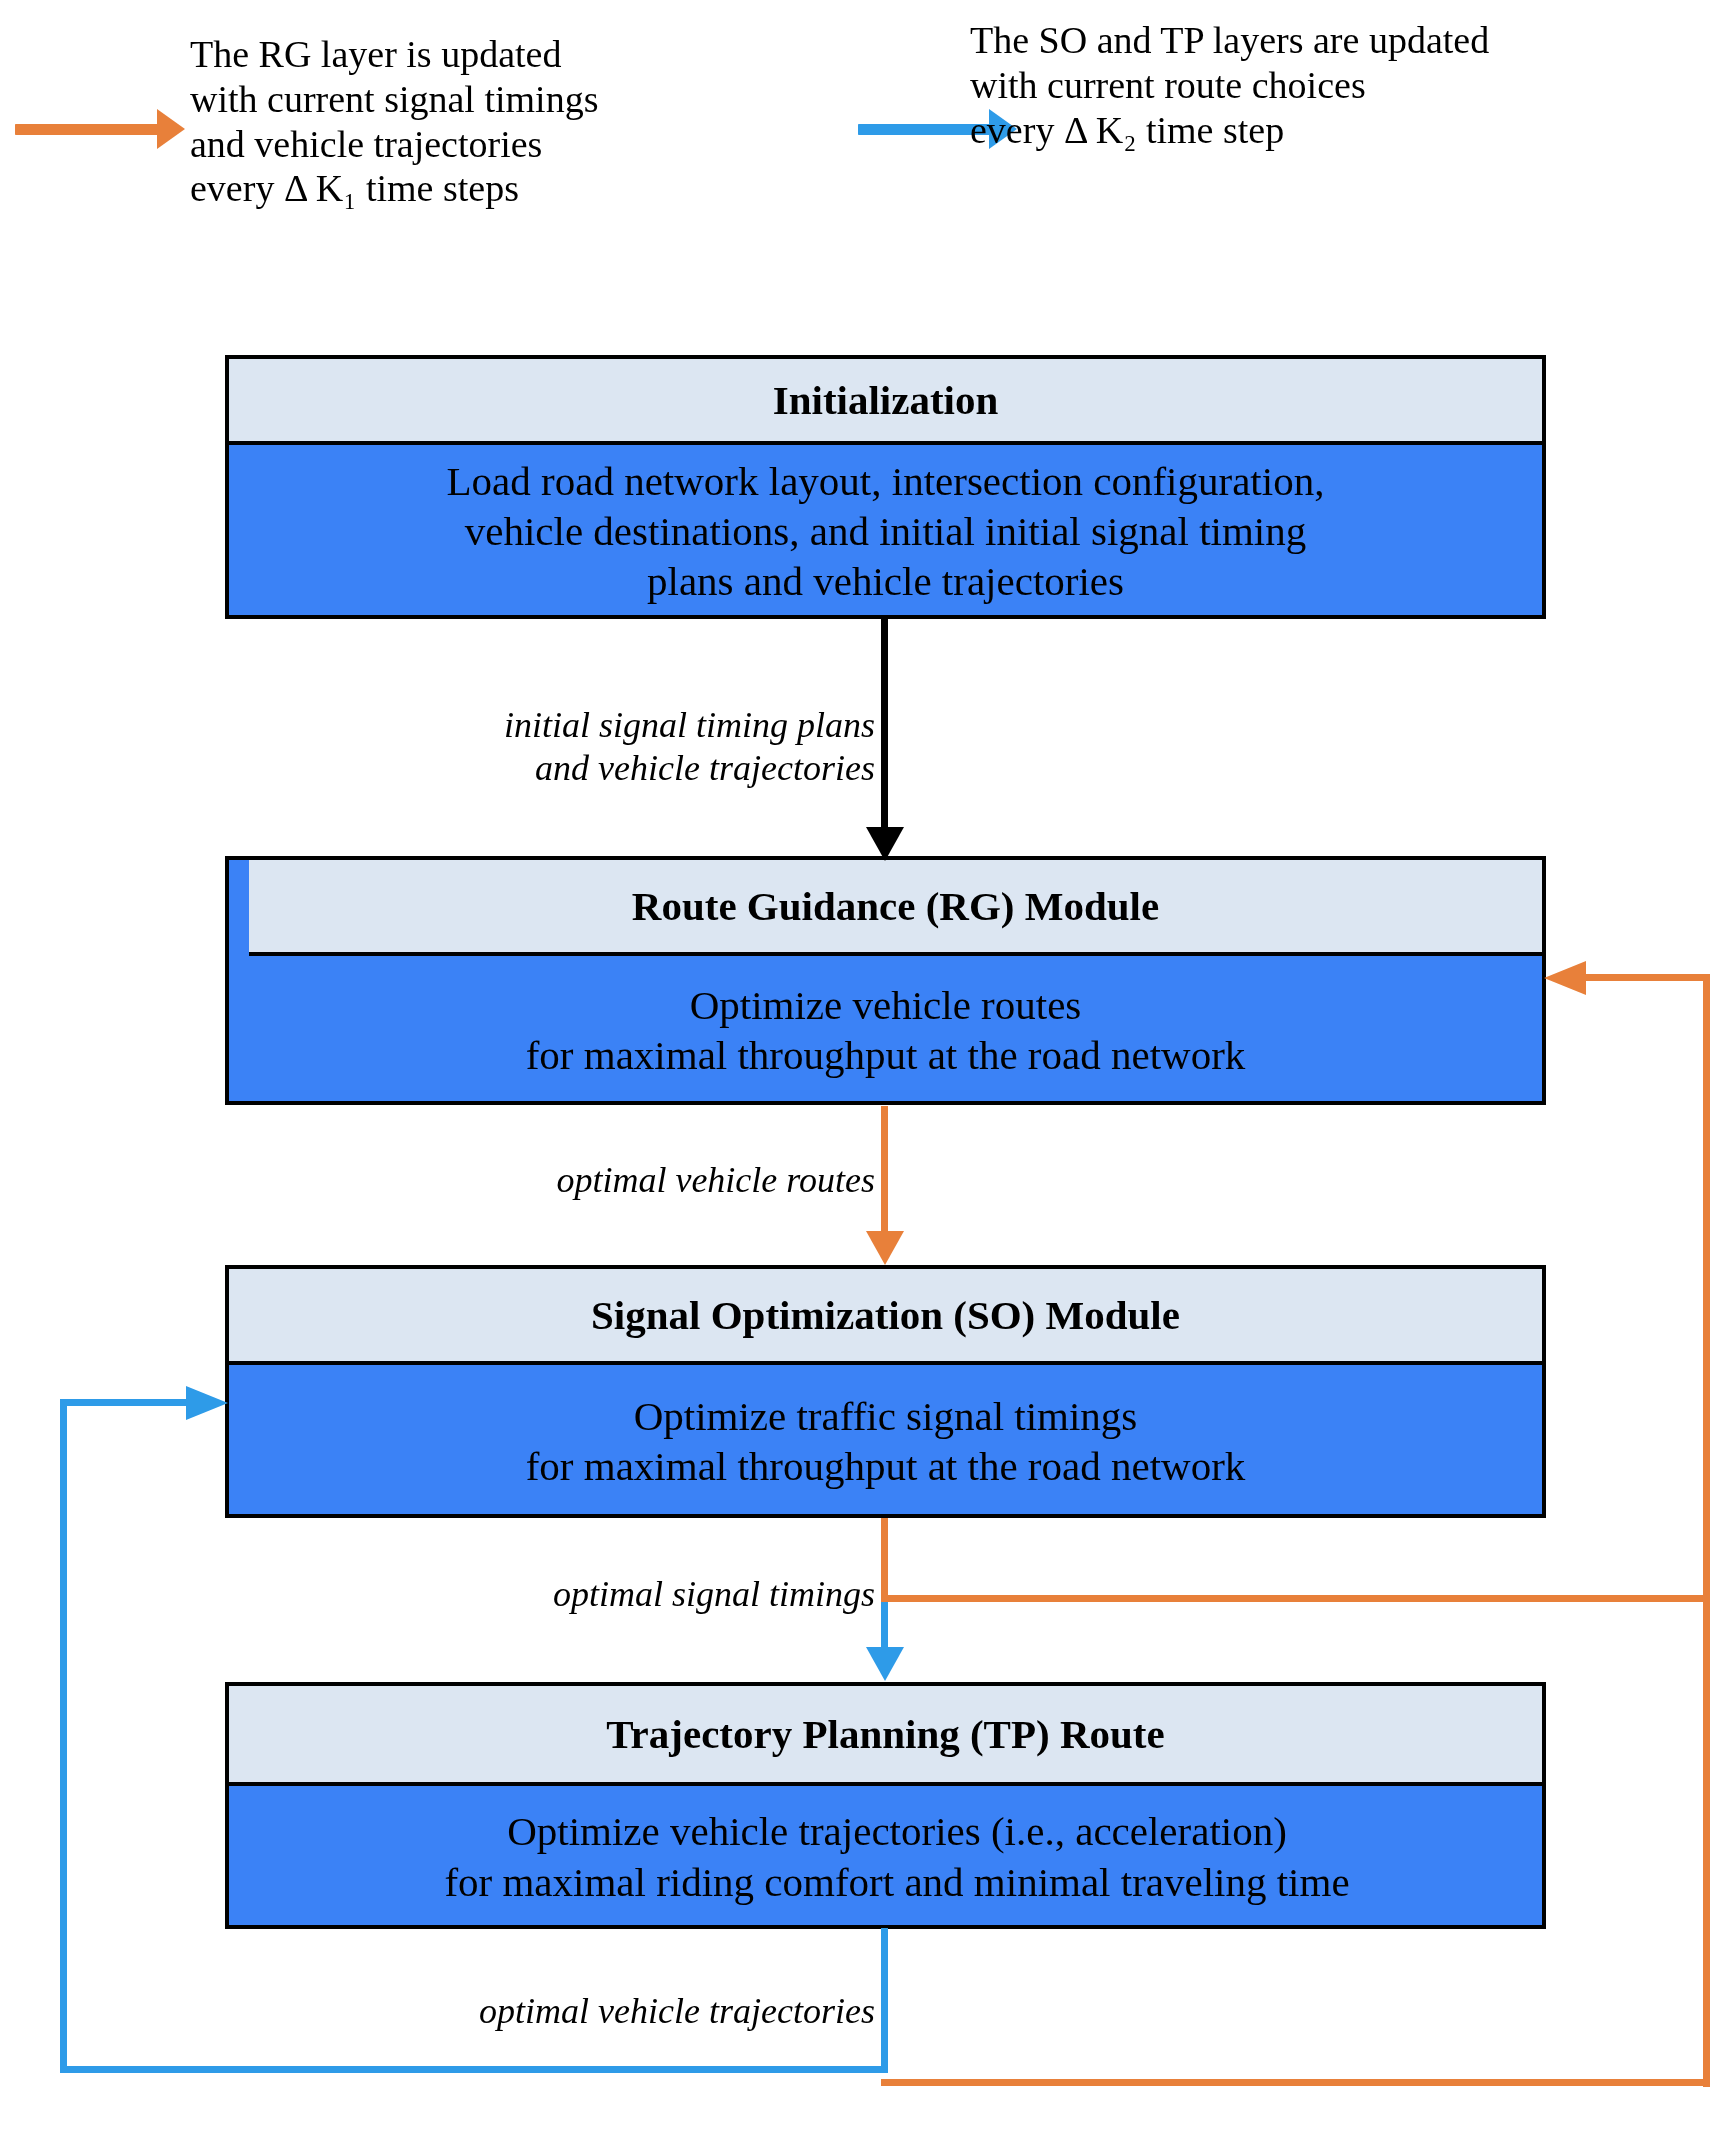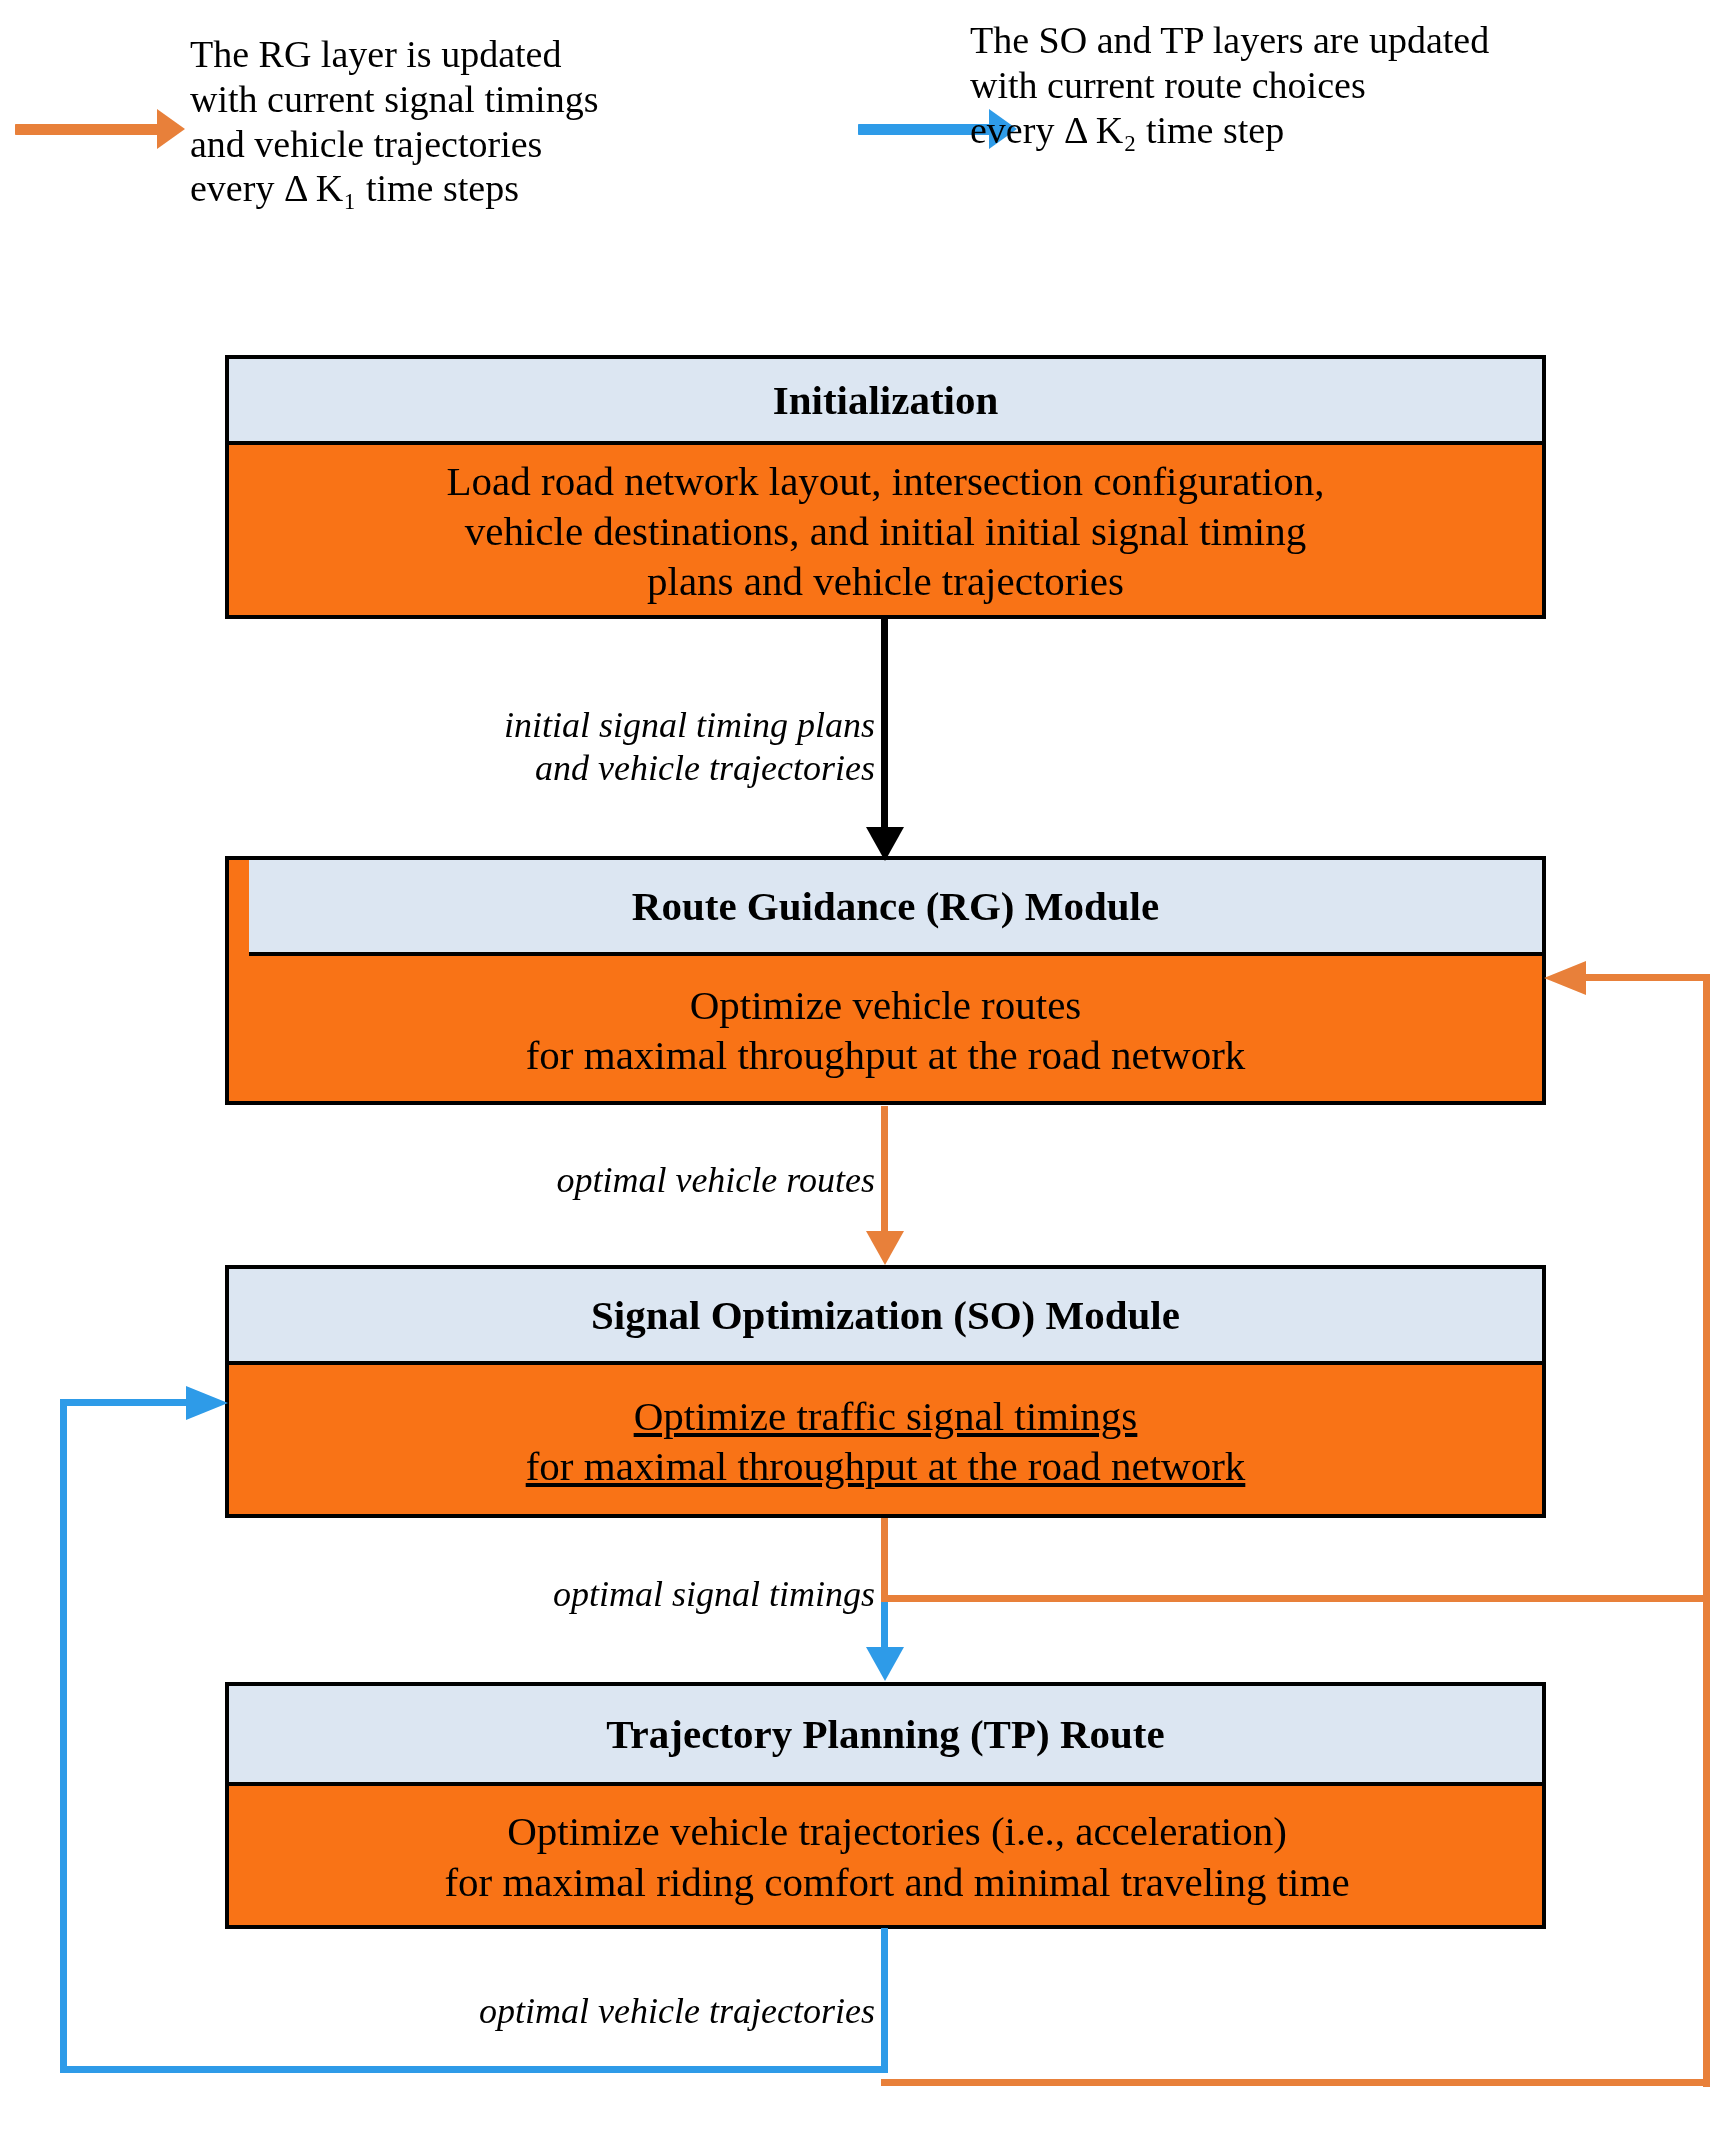--- a/index.html
+++ b/index.html
@@ -9,37 +9,37 @@
   .stage{position:absolute;left:0;top:0;width:1735px;height:2140px;}
 
   
   .legend-text{position:absolute;font-size:38px;line-height:1.18;color:#000;white-space:pre-line;}
   #legend-left-text{left:190px;top:4.9px;width:523px;margin-top:27px;}
   #legend-right-text{left:970px;top:18px;width:719px;}
   .legend-line{position:absolute;height:11.4px;border-radius:0.8px;}
   .legend-head{position:absolute;width:0;height:0;border-style:solid;}
 
   
-  .box{position:absolute;left:225px;width:1321px;border:4.9px solid #000;box-sizing:border-box;background:#f97316;}
+  .box{position:absolute;left:225px;width:1321px;border:4.9px solid #000;box-sizing:border-box;background:#3b82f6;}
   .box .hdr{background:#dce6f2;border-bottom:4.9px solid #000;display:flex;align-items:center;justify-content:center;
             font-weight:bold;font-size:41px;text-align:center;}
   .box .bdy{display:flex;align-items:center;justify-content:center;text-align:center;
             font-size:41px;line-height:1.22;padding:3.3px 8.2px;box-sizing:border-box;white-space:pre-line;}
 
   #box-init{top:355px;height:264px;}
   #box-init .hdr{height:82px;}
   #box-init .bdy{height:172px;}
 
   #box-rg{top:856px;height:249px;}
   #box-rg .hdr{height:92px;margin-left:20px;}
   #box-rg .bdy{height:148px;}
 
   #box-so{top:1265px;height:253px;}
   #box-so .hdr{height:92px;}
-  #box-so .bdy{height:152px;text-decoration:underline;}
+  #box-so .bdy{height:152px;}
 
   #box-tp{top:1682px;height:247px;}
   #box-tp .hdr{height:96px;}
   #box-tp .bdy{height:141px;margin-left:23px;}
 
   
   .edge-label{position:absolute;font-style:italic;font-size:36px;line-height:1.2;
               text-align:right;white-space:pre-line;color:#000;}
   #lbl-init-rg{left:221px;top:704px;width:654px;}
   #lbl-rg-so{left:221px;top:1159px;width:654px;}

